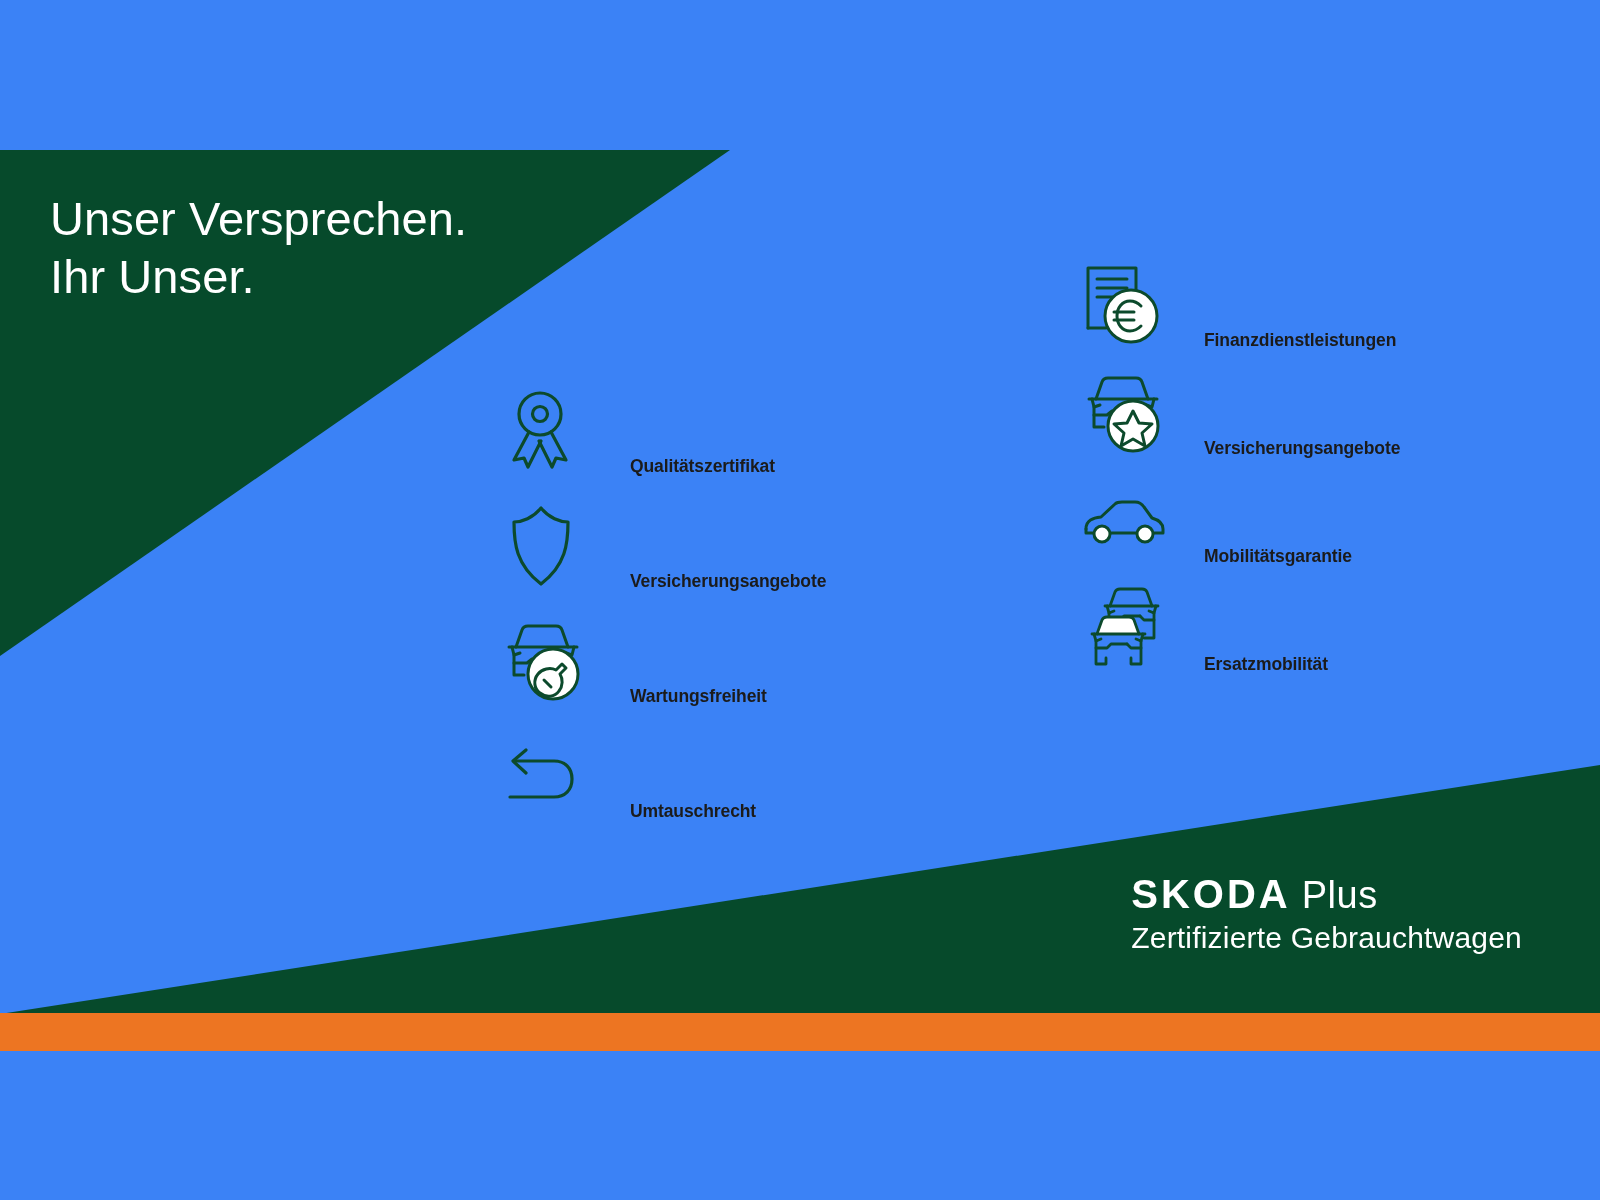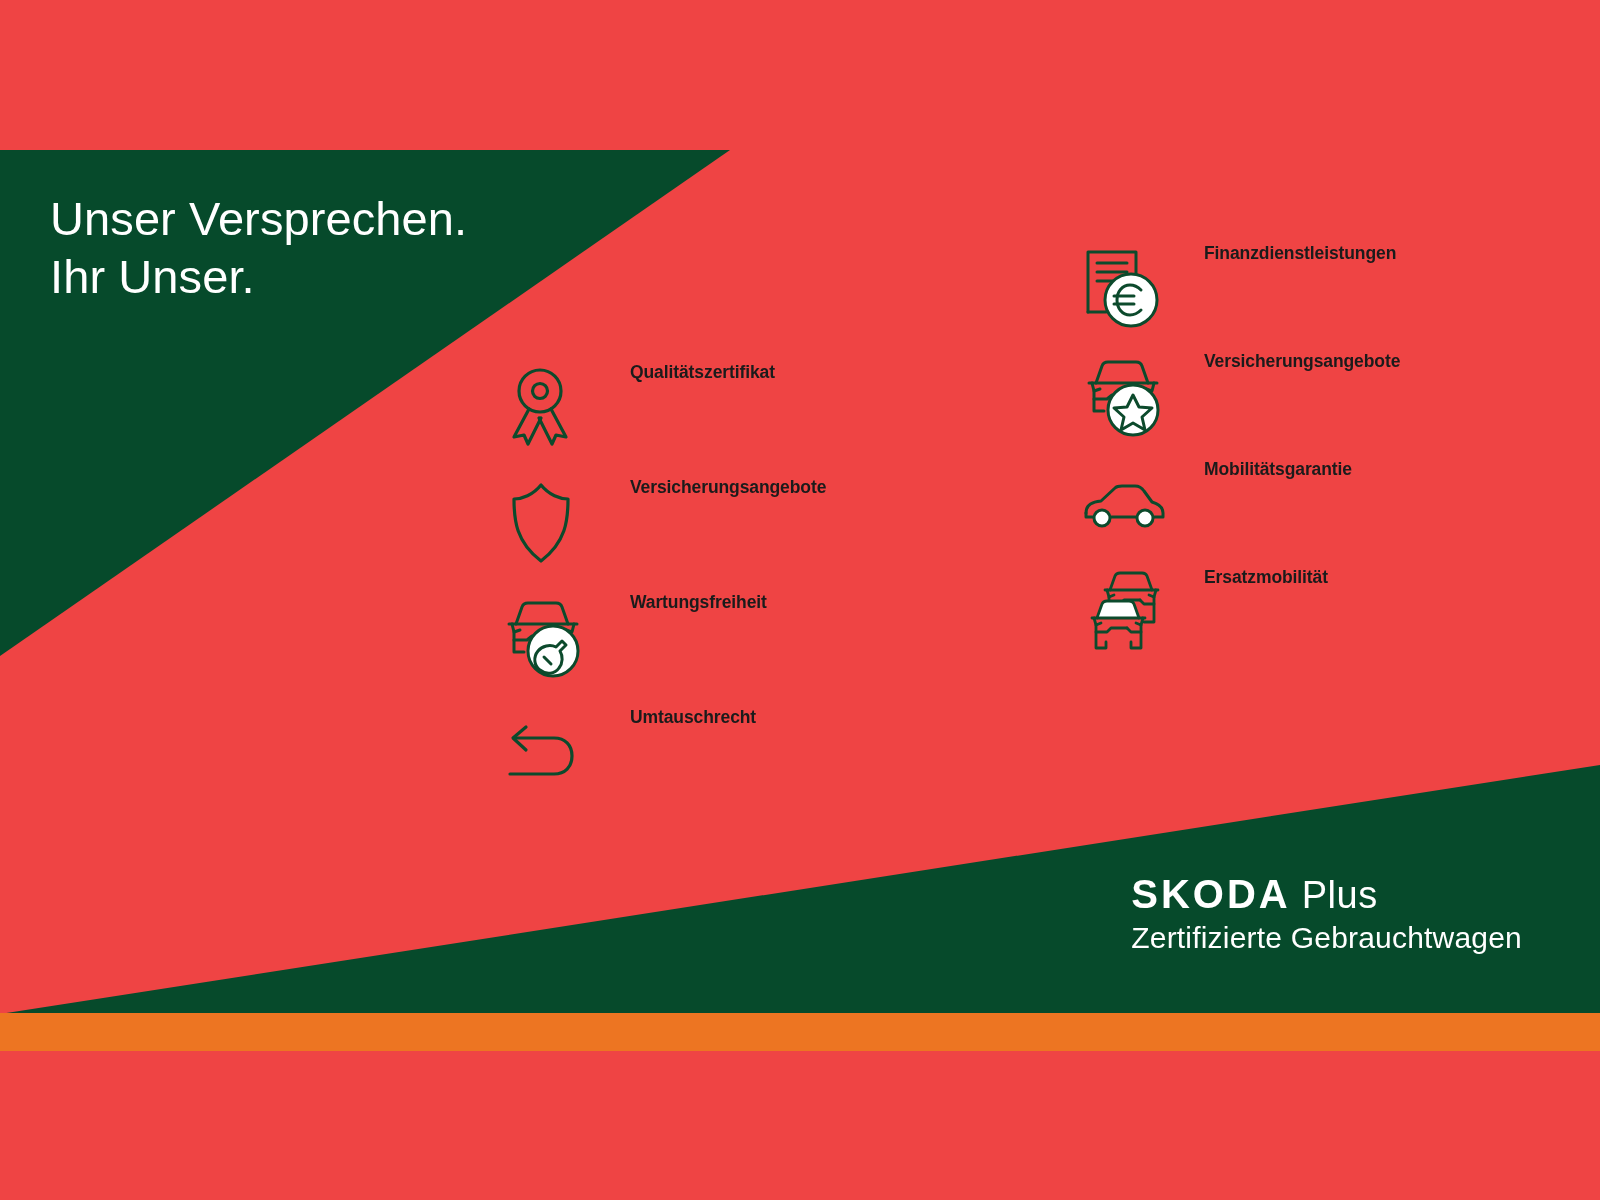--- a/index.html
+++ b/index.html
@@ -1,37 +1,37 @@
 <!DOCTYPE html>
 <html><head>
 <meta charset="utf-8">
 <style>
   html,body{margin:0;padding:0;background:#fff;}
   body{font-family:"Liberation Sans",sans-serif;}
-  .stage{position:relative;width:1600px;height:1200px;background:#ef4444;overflow:hidden;}
+  .stage{position:relative;width:1600px;height:1200px;background:#3b82f6;overflow:hidden;}
 
   
   .wedge{position:absolute;background:#064A2B;}
   .wedge-top{left:0;top:150px;width:730px;height:506px;
     clip-path:polygon(0 0,100% 0,0 100%);}
   .wedge-bottom{left:0;top:765px;width:1600px;height:249px;
     clip-path:polygon(100% 0,100% 100%,0 100%);}
   .orange-bar{position:absolute;left:0;top:1013px;width:1600px;height:38px;background:#ED7522;}
 
   
   .headline{position:absolute;left:50px;top:190px;width:640px;color:#ffffff;
     font-size:47px;line-height:58px;font-weight:300;letter-spacing:0.1px;}
   .headline .l2{display:block;}
 
   
   .col{position:absolute;}
   .col-left{left:500px;top:362px;width:520px;}
   .col-right{left:1080px;top:243px;width:500px;}
 
-  .feature{position:relative;height:95px;display:flex;align-items:flex-start;}
+  .feature{position:relative;height:95px;display:flex;align-items:flex-end;}
   .feature .ico{width:96px;height:92px;flex:0 0 96px;display:flex;align-items:center;justify-content:flex-start;}
   .feature .ico svg{display:block;}
   .feature .lbl{font-size:17.5px;font-weight:700;color:#1b1b1b;letter-spacing:-0.1px;
     margin-left:34px;white-space:nowrap;}
   .col-right .feature .lbl{margin-left:28px;}
 
   
   .col-left .feature{height:115px;}
   .col-right .feature{height:108px;}
 

